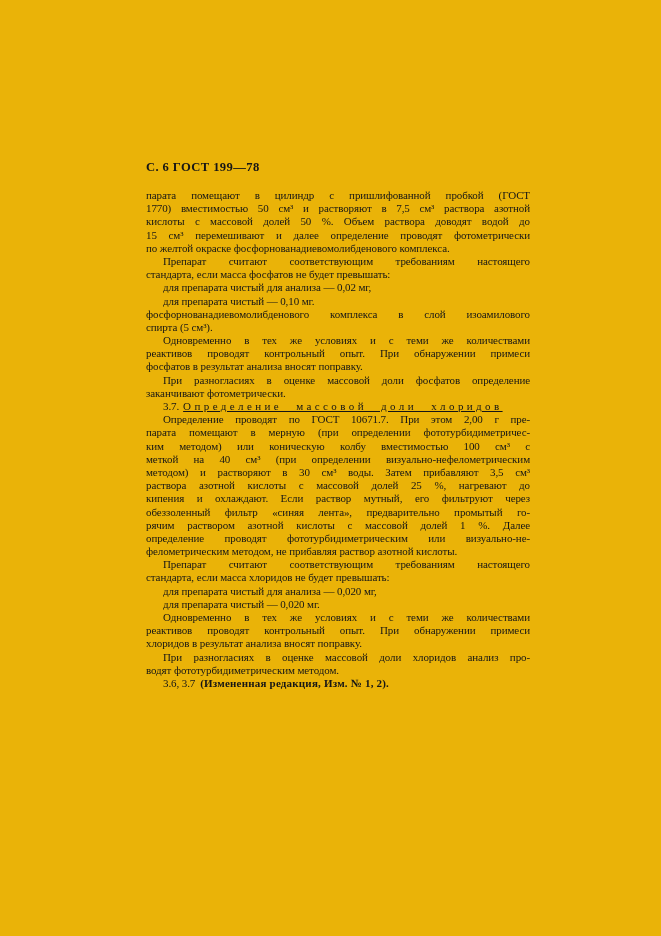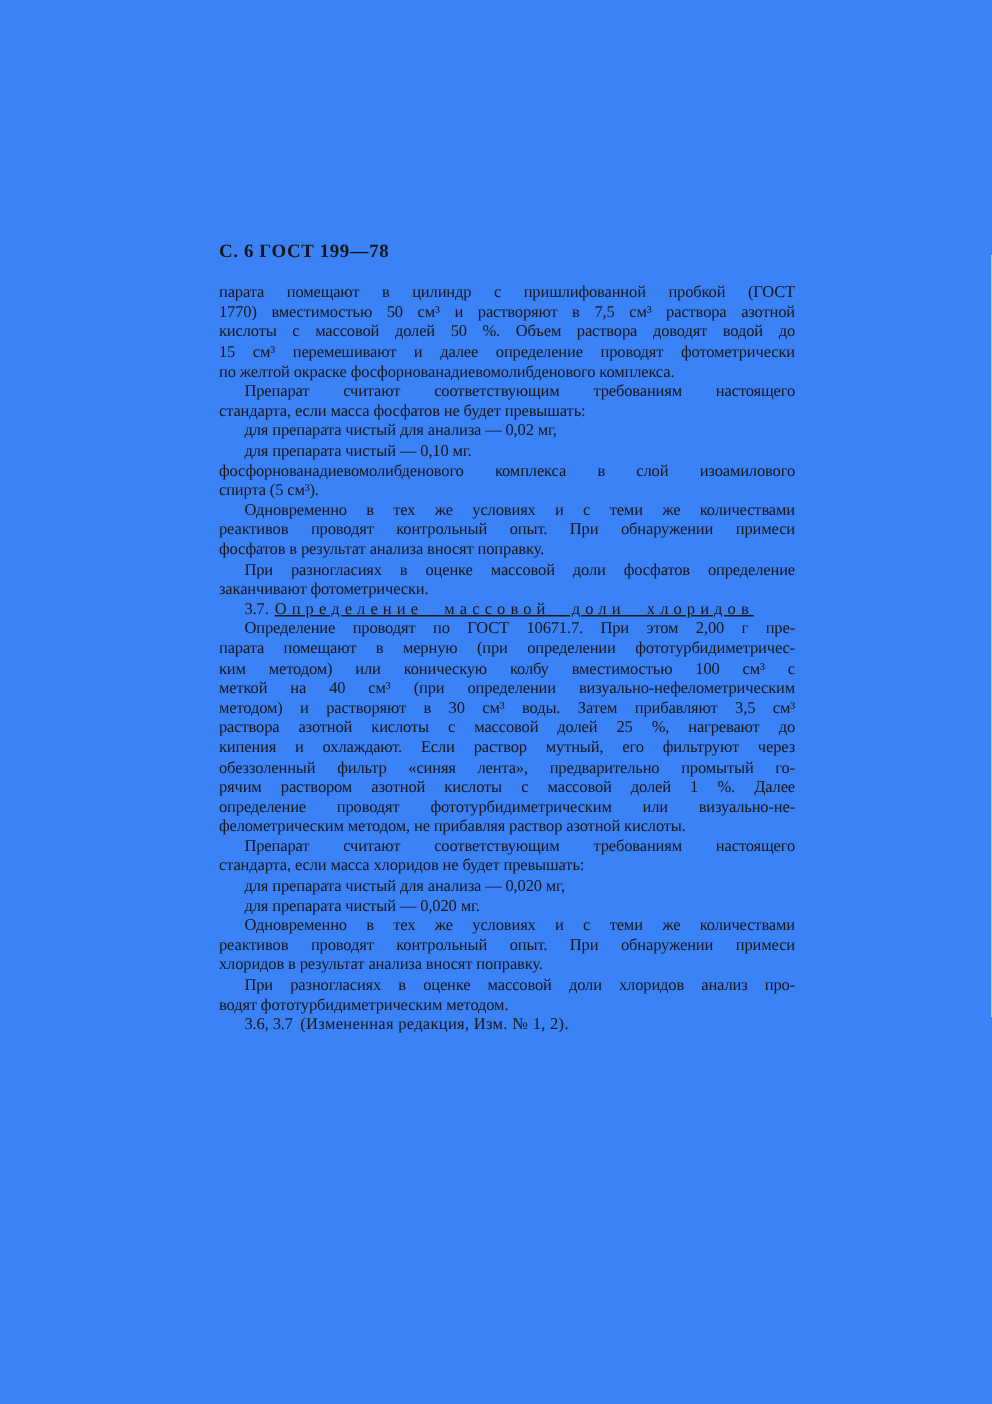--- a/index.html
+++ b/index.html
@@ -1,20 +1,20 @@
 <!DOCTYPE html>
 <html><head>
 <meta charset="utf-8">
 <style>
   html, body { margin: 0; padding: 0; background: #ffffff; }
   .page {
     position: relative;
     width: 661px;
     height: 936px;
-    background: #3b82f6;
+    background: #eab308;
     overflow: hidden;
     font-family: "Liberation Serif", "DejaVu Serif", serif;
     color: #161616;
   }
   .page-header {
     position: absolute;
     left: 146px;
     top: 160px;
     font-size: 12.6px;
     font-weight: 700;
@@ -39,21 +39,21 @@
     text-align-last: justify;
   }
   .line.indent { text-indent: 17px; }
   .heading-num { margin-right: 4px; }
   .heading-title {
     letter-spacing: 3.4px;
     word-spacing: 8px;
     text-decoration: underline;
   }
   .amend-prefix { margin-right: 5px; }
-  .amend-bold { font-weight: 400; letter-spacing: 0.2px; }
+  .amend-bold { font-weight: 700; letter-spacing: 0.2px; }
 </style>
 </head>
 <body>
 
 <div class="page">
   <div class="page-header">С. 6 ГОСТ 199—78</div>
   <main class="text-block">
       <div class="line justify">парата помещают в цилиндр с пришлифованной пробкой (ГОСТ</div>
       <div class="line justify">1770) вместимостью 50 см³ и растворяют в 7,5 см³ раствора азотной</div>
       <div class="line justify">кислоты с массовой долей 50 %. Объем раствора доводят водой до</div>

